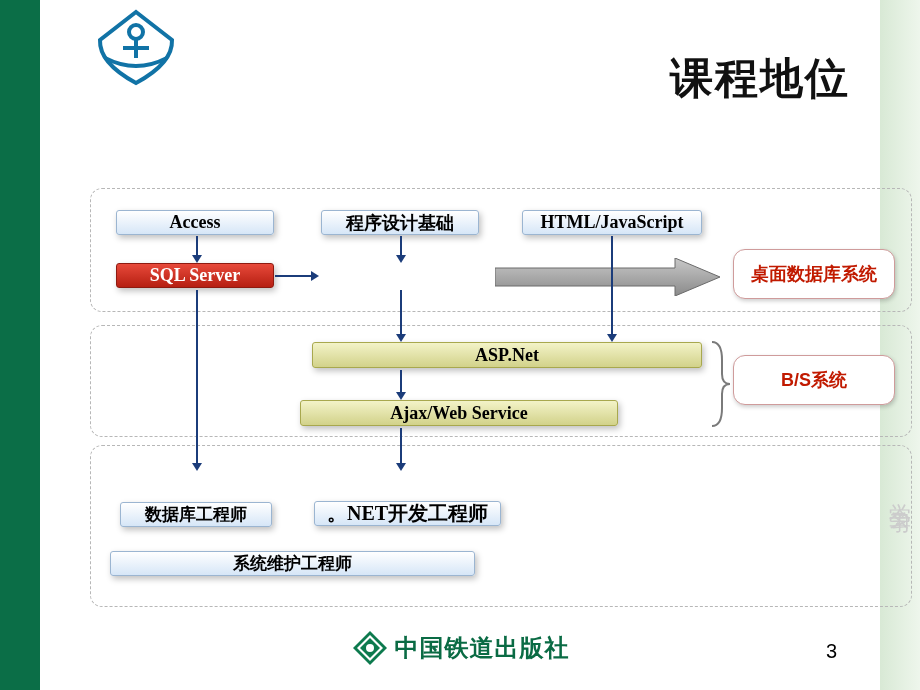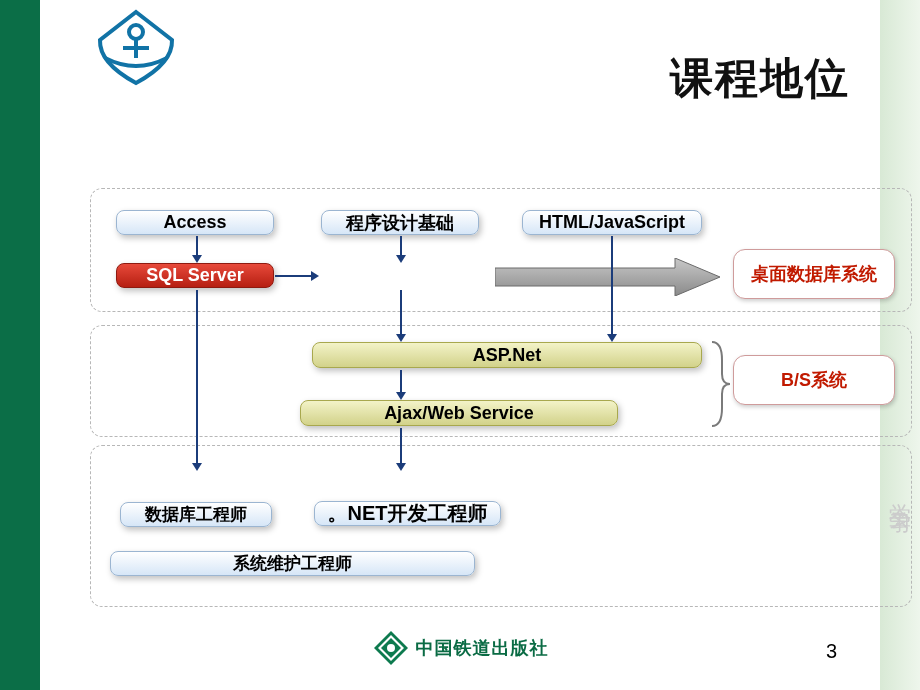--- a/index.html
+++ b/index.html
@@ -6,31 +6,31 @@
   .page{width:920px;height:690px;position:relative;overflow:hidden}
   .left-rail{position:absolute;left:0;top:0;width:40px;height:690px;background:#0b6e47}
   .right-rail{position:absolute;right:0;top:0;width:40px;height:690px;background:linear-gradient(90deg,#d8e9d5,#eef6ec)}
   .content{position:absolute;left:40px;top:0;right:40px;bottom:0;background:#fff}
   .title{position:absolute;right:30px;top:50px;font-size:43px;font-weight:700;color:#111;letter-spacing:2px}
   .logo{position:absolute;left:55px;top:8px}
   .dashbox{position:absolute;border:1px dashed #b7b7b7;border-radius:12px}
   .sec1{left:50px;top:188px;width:820px;height:122px}
   .sec2{left:50px;top:325px;width:820px;height:110px}
   .sec3{left:50px;top:445px;width:820px;height:160px}
-  .node{position:absolute;box-sizing:border-box;border:1px solid #9bb5d1;border-radius:8px;background:linear-gradient(#fff,#d6e6f7);text-align:center;display:flex;align-items:center;justify-content:center;font-weight:700;font-family:Liberation Sans, sans-serif;box-shadow:2px 3px 6px rgba(0,0,0,.25)}
+  .node{position:absolute;box-sizing:border-box;border:1px solid #9bb5d1;border-radius:3px;background:linear-gradient(#fff,#d6e6f7);text-align:center;display:flex;align-items:center;justify-content:center;font-weight:700;font-family:Liberation Serif, serif;box-shadow:2px 3px 6px rgba(0,0,0,.25)}
   .olive{border-color:#a8a84e;background:linear-gradient(#f3f3c8,#d2d28a)}
   .red{background:linear-gradient(#e7493a,#b61f12);border-color:#8e1a10;color:#fff}
   .title-node{border-radius:12px;border:1px solid #cf9b9b;background:#fff;color:#c11a00;font-weight:700;display:flex;align-items:center;justify-content:center;font-size:18px;box-shadow:1px 2px 4px rgba(0,0,0,.2)}
   .arrow-line{position:absolute;background:#1b3c7a}
   .arrow-head{position:absolute;width:0;height:0}
   .big-arrow{position:absolute}
   .pagenum{position:absolute;right:43px;bottom:27px;font-size:20px}
   .footer{position:absolute;left:40px;right:40px;bottom:15px;height:55px;display:flex;align-items:center;justify-content:center}
   .footer svg{vertical-align:middle}
-  .footer-text{color:#0a6b44;font-size:18px;font-weight:600;font-family:"STZhongsong","SimSun";margin-left:6px;letter-spacing:1px}
+  .footer-text{color:#0a6b44;font-size:24px;font-weight:600;font-family:"STZhongsong","SimSun";margin-left:6px;letter-spacing:1px}
   .watermark{position:absolute;right:5px;top:486px;color:#ccc;font-size:22px;writing-mode:vertical-rl;letter-spacing:4px;font-family:"KaiTi","SimSun"}
 </style>
 </head>
 <body>
 
 <div class="page">
   <div class="left-rail"></div>
   <div class="right-rail"></div>
   <div class="content">
 

